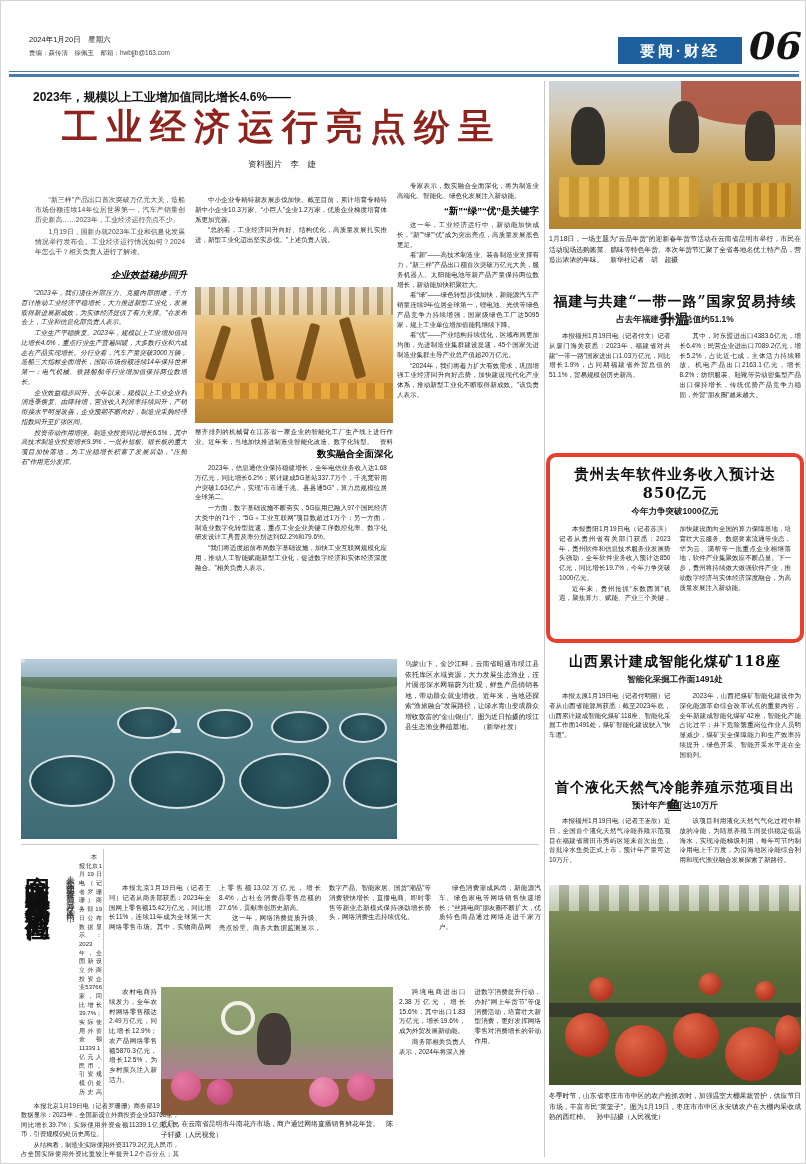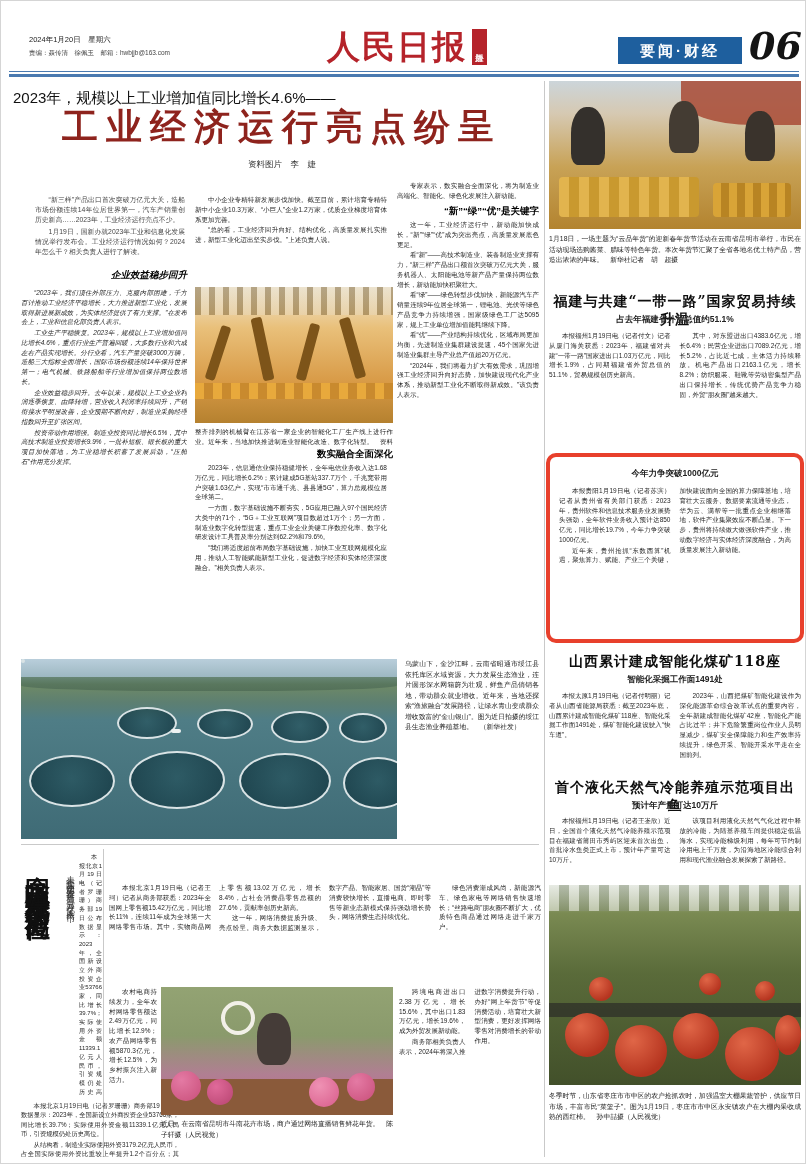--- a/index.html
+++ b/index.html
@@ -31,36 +31,32 @@
   .red-box { position:absolute; border:4px solid #e8402c; border-radius:10px; background:#fff; }
 </style>
 </head>
 <body>
 
 <div id="paper">
 
   <div class="abs" style="left:28px;top:34px;width:180px;font-size:7.5px;color:#222;">2024年1月20日　星期六</div>
   <div class="abs" style="left:28px;top:48px;width:230px;font-size:6.5px;color:#444;">责编：聂传清　徐佩玉　邮箱：hwbjjb@163.com</div>
 
-  <div class="abs" style="left:300px;top:24px;width:212px;height:44px;display:flex;align-items:center;justify-content:center;gap:5px;">
-    <span class="serif" style="font-size:33px;font-weight:bold;color:#b5232a;letter-spacing:2px;">人民日报</span>
-    <span class="vtext" style="display:inline-block;width:15px;height:36px;background:#b5232a;color:#fff;font-size:8.5px;line-height:15px;text-align:center;">海外版</span>
-  </div>
 
   <div class="abs" style="left:617px;top:36px;width:124px;height:27px;background:#1e5f9e;color:#fff;font-size:15px;font-weight:bold;letter-spacing:3px;line-height:27px;text-align:center;">要闻·财经</div>
   <div class="abs serif" style="left:748px;top:22px;width:54px;font-size:38px;font-weight:bold;font-style:italic;color:#141414;">06</div>
 
   <div class="abs" style="left:8px;top:70px;width:790px;height:1px;background:#4a7ab0;"></div>
   <div class="abs" style="left:8px;top:73px;width:790px;height:3px;background:#4a7ab0;"></div>
 
   <div class="rule" style="left:543px;top:80px;width:1px;height:1076px;"></div>
   <div class="rule" style="left:20px;top:843px;width:518px;height:1px;"></div>
   <div class="rule" style="left:102px;top:848px;width:1px;height:308px;"></div>
 
-  <div class="abs" style="left:12px;top:88px;width:510px;font-size:15px;font-weight:normal;color:#111;">2023年，规模以上工业增加值同比增长4.6%——</div>
+  <div class="abs" style="left:32px;top:88px;width:510px;font-size:12px;font-weight:bold;color:#111;">2023年，规模以上工业增加值同比增长4.6%——</div>
   <div class="abs serif" style="left:25px;top:102px;width:512px;font-size:36px;font-weight:bold;color:#8e231d;letter-spacing:8px;text-align:center;">工业经济运行亮点纷呈</div>
   <div class="abs" style="left:25px;top:158px;width:512px;font-size:8.5px;text-align:center;color:#333;">资料图片　李　婕</div>
 
   <div class="abs bt" style="left:34px;top:194px;width:150px;height:68px;font-size:6.8px;color:#454545;">
       <p>“新三样”产品出口首次突破万亿元大关，造船市场份额连续14年位居世界第一，汽车产销量创历史新高……2023年，工业经济运行亮点不少。</p>
       <p>1月19日，国新办就2023年工业和信息化发展情况举行发布会。工业经济运行情况如何？2024年怎么干？相关负责人进行了解读。</p>
     </div>
 
   <div class="abs" style="left:20px;top:268px;width:166px;height:372px;font-style:italic;">
     <div class="sec-head" style="margin-bottom:6px;">企业效益稳步回升</div>
@@ -167,20 +163,21 @@
   <div class="abs caption" style="left:548px;top:233px;width:252px;height:48px;">1月18日，一场主题为“云品年货”的迎新春年货节活动在云南省昆明市举行，市民在活动现场选购酱菜、腊味等特色年货。本次年货节汇聚了全省各地名优土特产品，营造出浓浓的年味。　新华社记者　胡　超摄</div>
 
   <div class="abs art-title" style="left:548px;top:292px;width:252px;">福建与共建“一带一路”国家贸易持续升温</div>
   <div class="abs art-sub" style="left:548px;top:313px;width:252px;">占去年福建省外贸总值约51.1%</div>
   <div class="abs bt cols2" style="left:548px;top:330px;width:252px;height:116px;">
       <p>本报福州1月19日电（记者付文）记者从厦门海关获悉：2023年，福建省对共建“一带一路”国家进出口1.03万亿元，同比增长1.9%，占同期福建省外贸总值的51.1%，贸易规模创历史新高。</p>
       <p>其中，对东盟进出口4383.6亿元，增长6.4%；民营企业进出口7089.2亿元，增长5.2%，占比近七成，主体活力持续释放。机电产品出口2163.1亿元，增长8.2%；纺织服装、鞋靴等劳动密集型产品出口保持增长，传统优势产品竞争力稳固，外贸“朋友圈”越来越大。</p>
     </div>
 
   <div class="red-box" style="left:545px;top:452px;width:258px;height:190px;padding:8px 9px 6px;">
+    <div class="art-title" style="font-size:14.5px;">贵州去年软件业务收入预计达850亿元</div>
     <div class="art-sub" style="margin-top:3px;">今年力争突破1000亿元</div>
     <div class="bt cols2" style="height:132px;margin-top:6px;">
         <p>本报贵阳1月19日电（记者苏滨）记者从贵州省有关部门获悉：2023年，贵州软件和信息技术服务业发展势头强劲，全年软件业务收入预计达850亿元，同比增长19.7%，今年力争突破1000亿元。</p>
         <p>近年来，贵州抢抓“东数西算”机遇，聚焦算力、赋能、产业三个关键，加快建设面向全国的算力保障基地，培育壮大云服务、数据要素流通等业态，华为云、满帮等一批重点企业相继落地，软件产业集聚效应不断凸显。下一步，贵州将持续做大做强软件产业，推动数字经济与实体经济深度融合，为高质量发展注入新动能。</p>
       </div>
   </div>
 
   <div class="abs art-title" style="left:548px;top:652px;width:252px;">山西累计建成智能化煤矿118座</div>
   <div class="abs art-sub" style="left:548px;top:673px;width:252px;">智能化采掘工作面1491处</div>
   <div class="abs bt cols2" style="left:548px;top:690px;width:252px;height:84px;">

